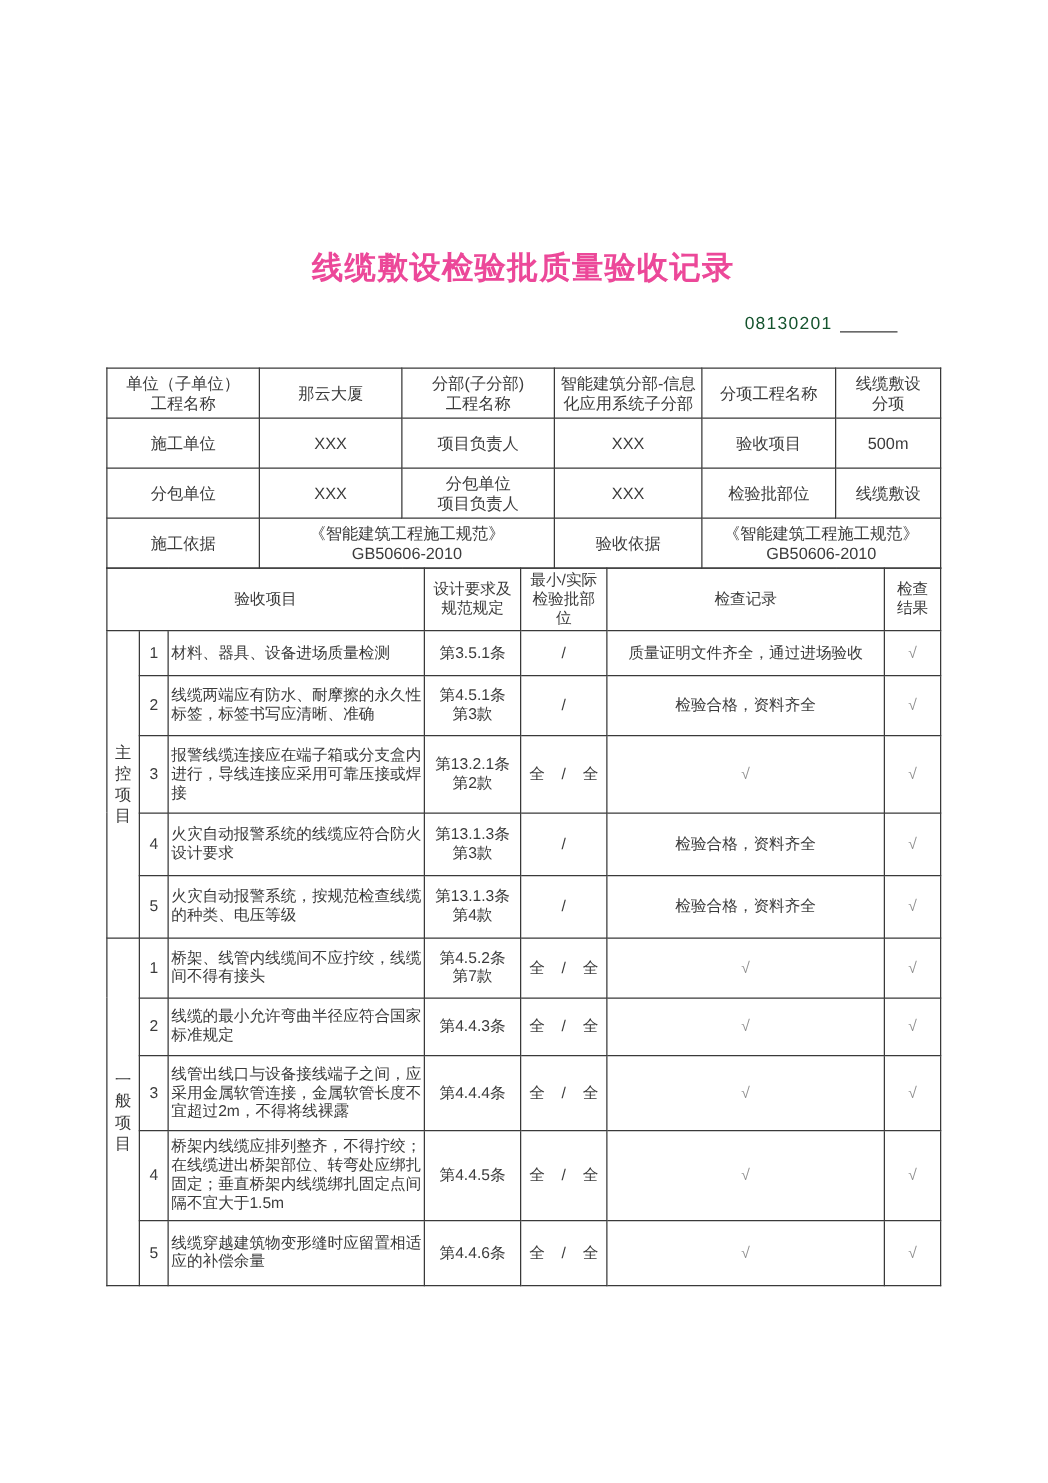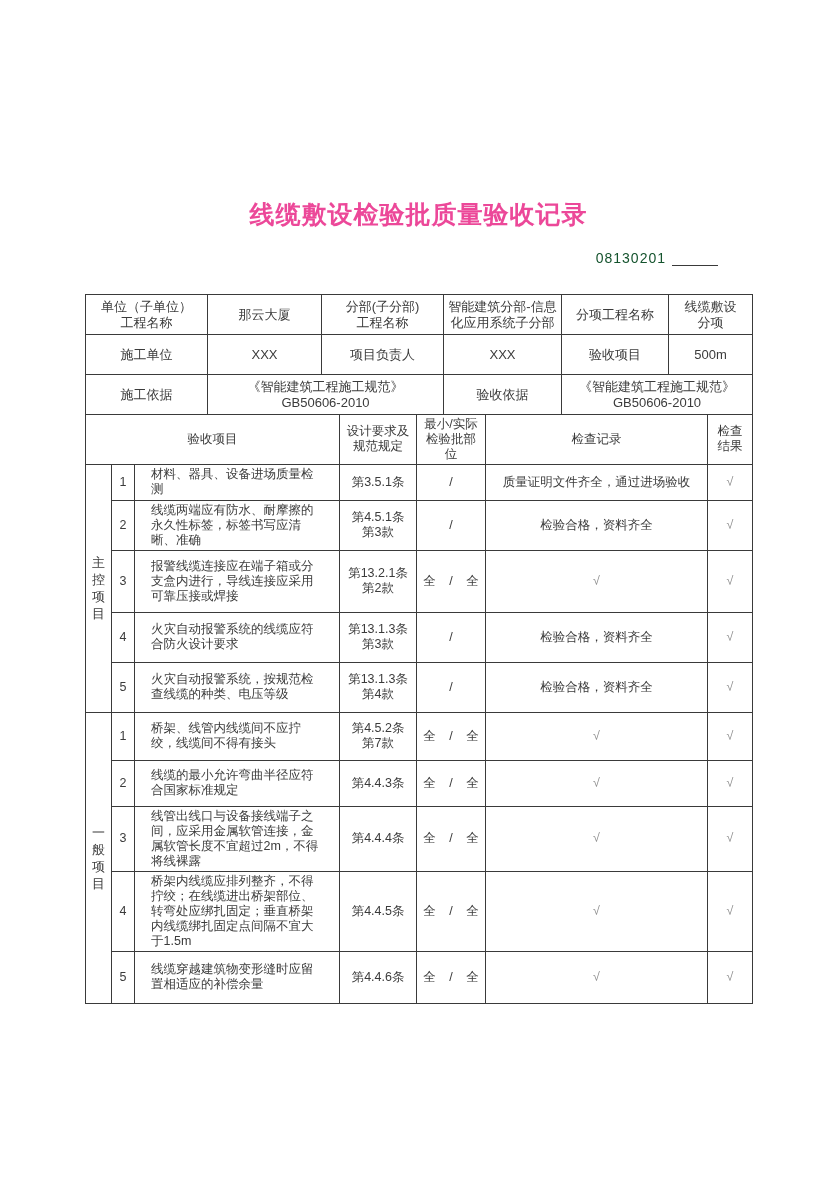--- a/index.html
+++ b/index.html
@@ -56,21 +56,21 @@
     font-size: 13px;
     line-height: 16px;
     padding: 2px 4px;
     white-space: pre-line;
     color: #3b3b3b;
     overflow: hidden;
   }
   .main-table td { font-size: 12.5px; line-height: 15px; }
   .item-cell {
     text-align: left;
-    padding: 2px 16px;
+    padding: 2px 2px;
   }
   .spec-cell { line-height: 15px; }
   .sample-cell { word-spacing: 10px; }
   .num-cell { padding: 2px 1px; }
   .cat-cell { padding: 14px 0; }
   .vert {
     display: inline-block;
     width: 1em;
     word-break: break-all;
     line-height: 17px;
@@ -118,20 +118,29 @@
     </tr>
     <tr style="height:40px">
       <td>施工单位</td>
       <td>XXX</td>
       <td>项目负责人</td>
       <td>XXX</td>
       <td>验收项目</td>
       <td>500m</td>
     </tr>
     <tr style="height:40px">
+      <td>分包单位</td>
+      <td>XXX</td>
+      <td>分包单位
+项目负责人</td>
+      <td>XXX</td>
+      <td>检验批部位</td>
+      <td>线缆敷设</td>
+    </tr>
+    <tr style="height:40px">
       <td>施工依据</td>
       <td colspan="2">《智能建筑工程施工规范》
 GB50606-2010</td>
       <td>验收依据</td>
       <td colspan="2">《智能建筑工程施工规范》
 GB50606-2010</td>
     </tr>
   </tbody>
     </table>
 

